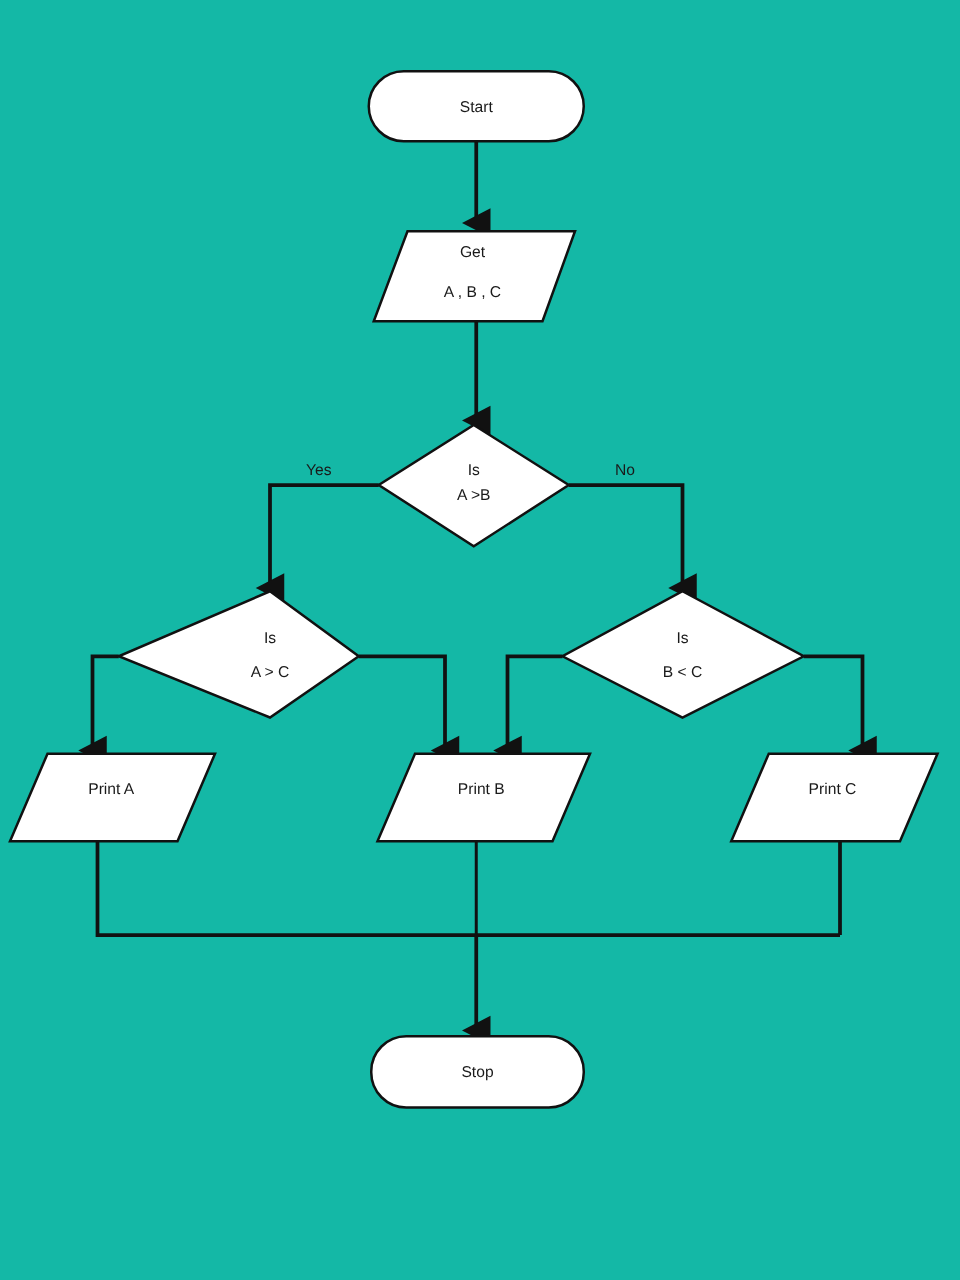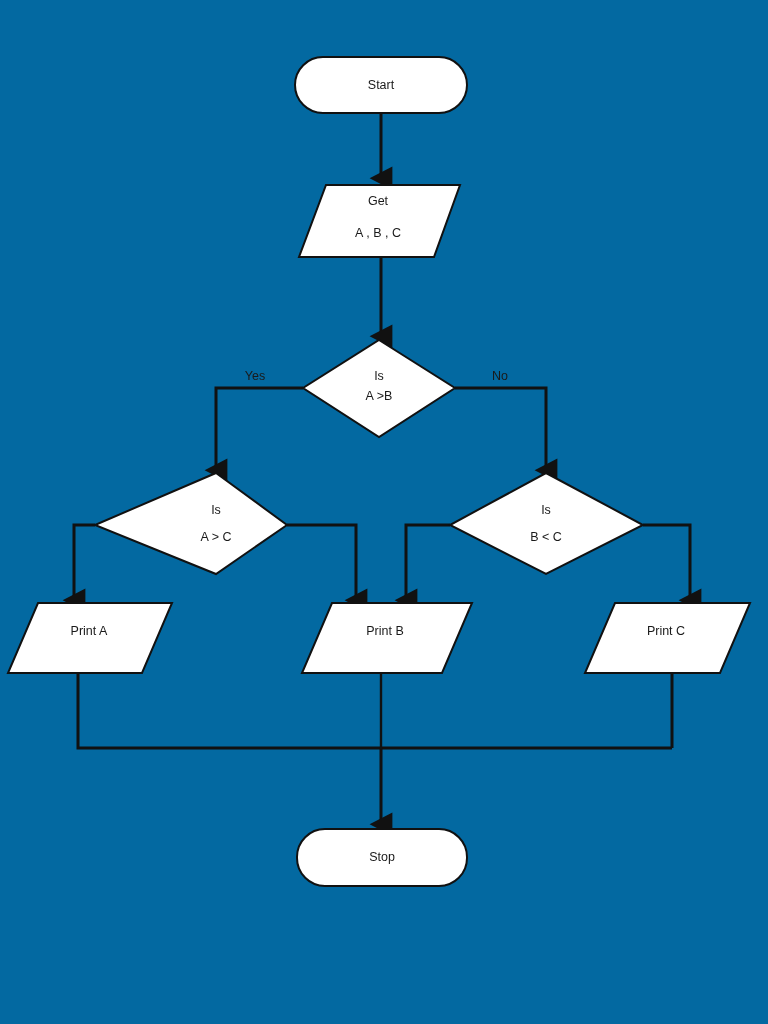--- a/index.html
+++ b/index.html
@@ -11,21 +11,21 @@
   body {
     width: 768px;
     height: 1024px;
     font-family: "Liberation Sans", sans-serif;
     overflow: hidden;
   }
   #canvas-wrap {
     position: relative;
     width: 768px;
     height: 1024px;
-    background: #0369a1;
+    background: #14b8a6;
   }
   svg#flowchart {
     position: absolute;
     left: 0;
     top: 0;
     width: 768px;
     height: 1024px;
     display: block;
   }
   .shape {

